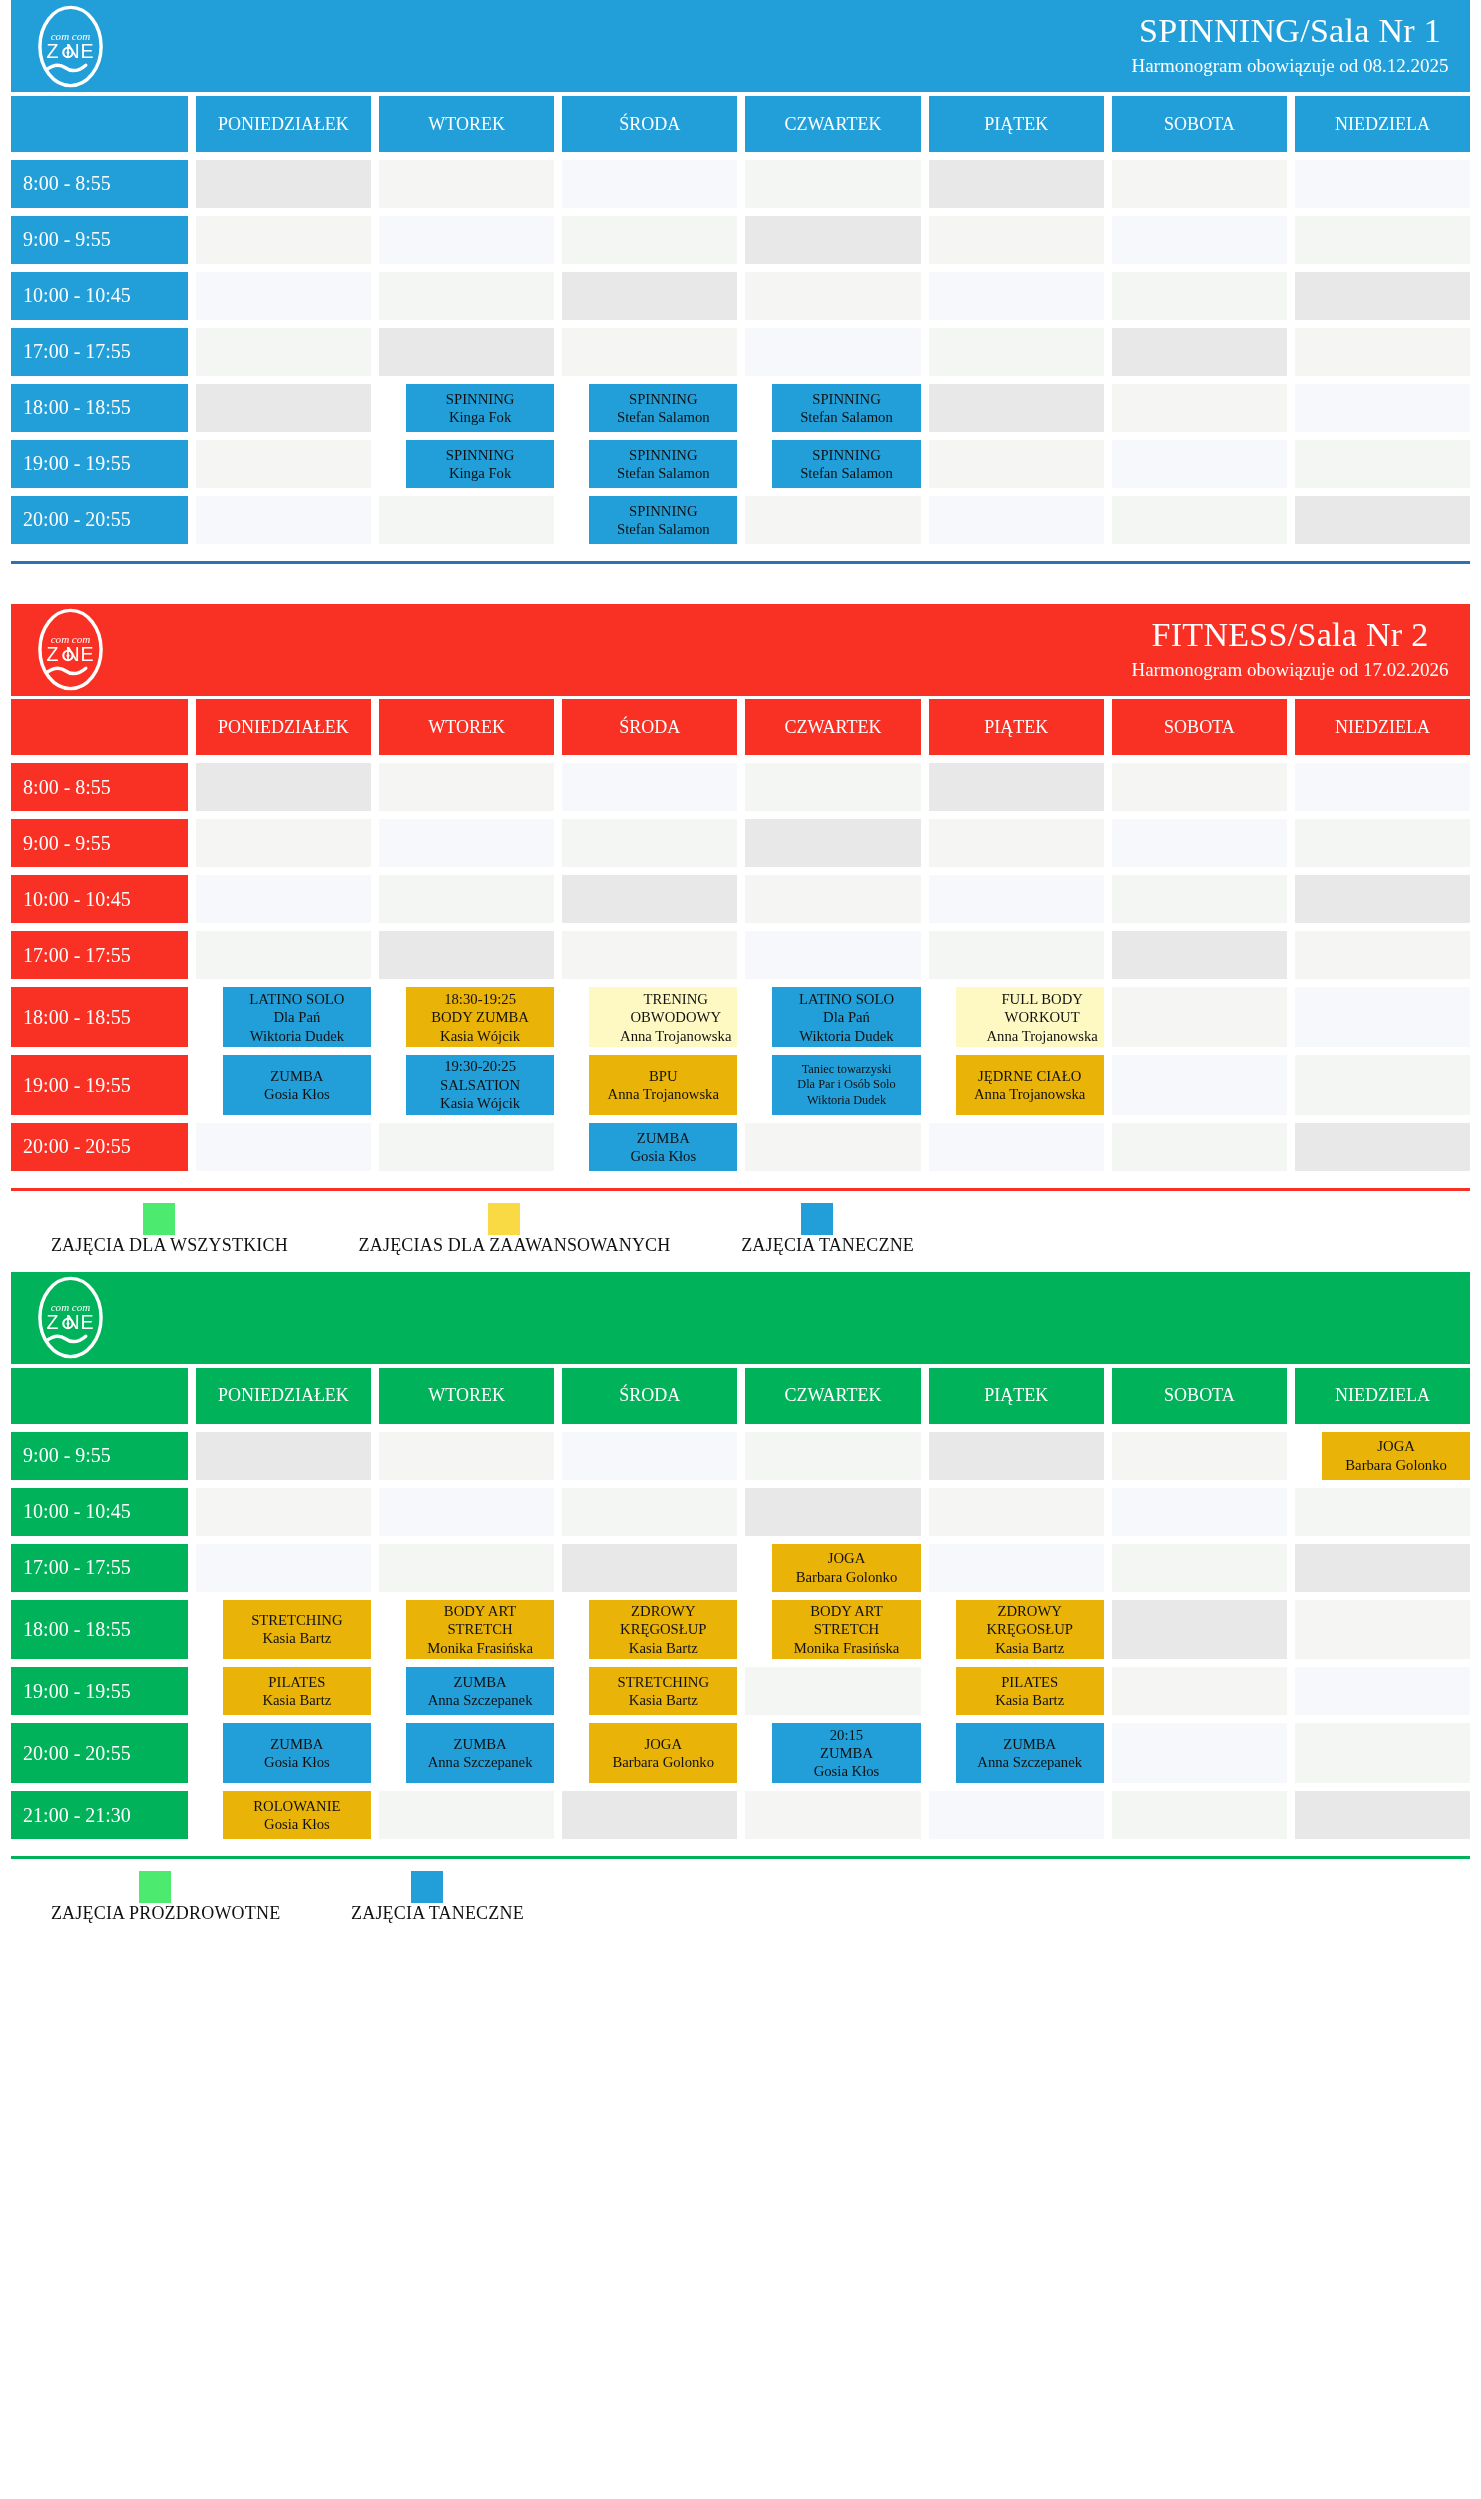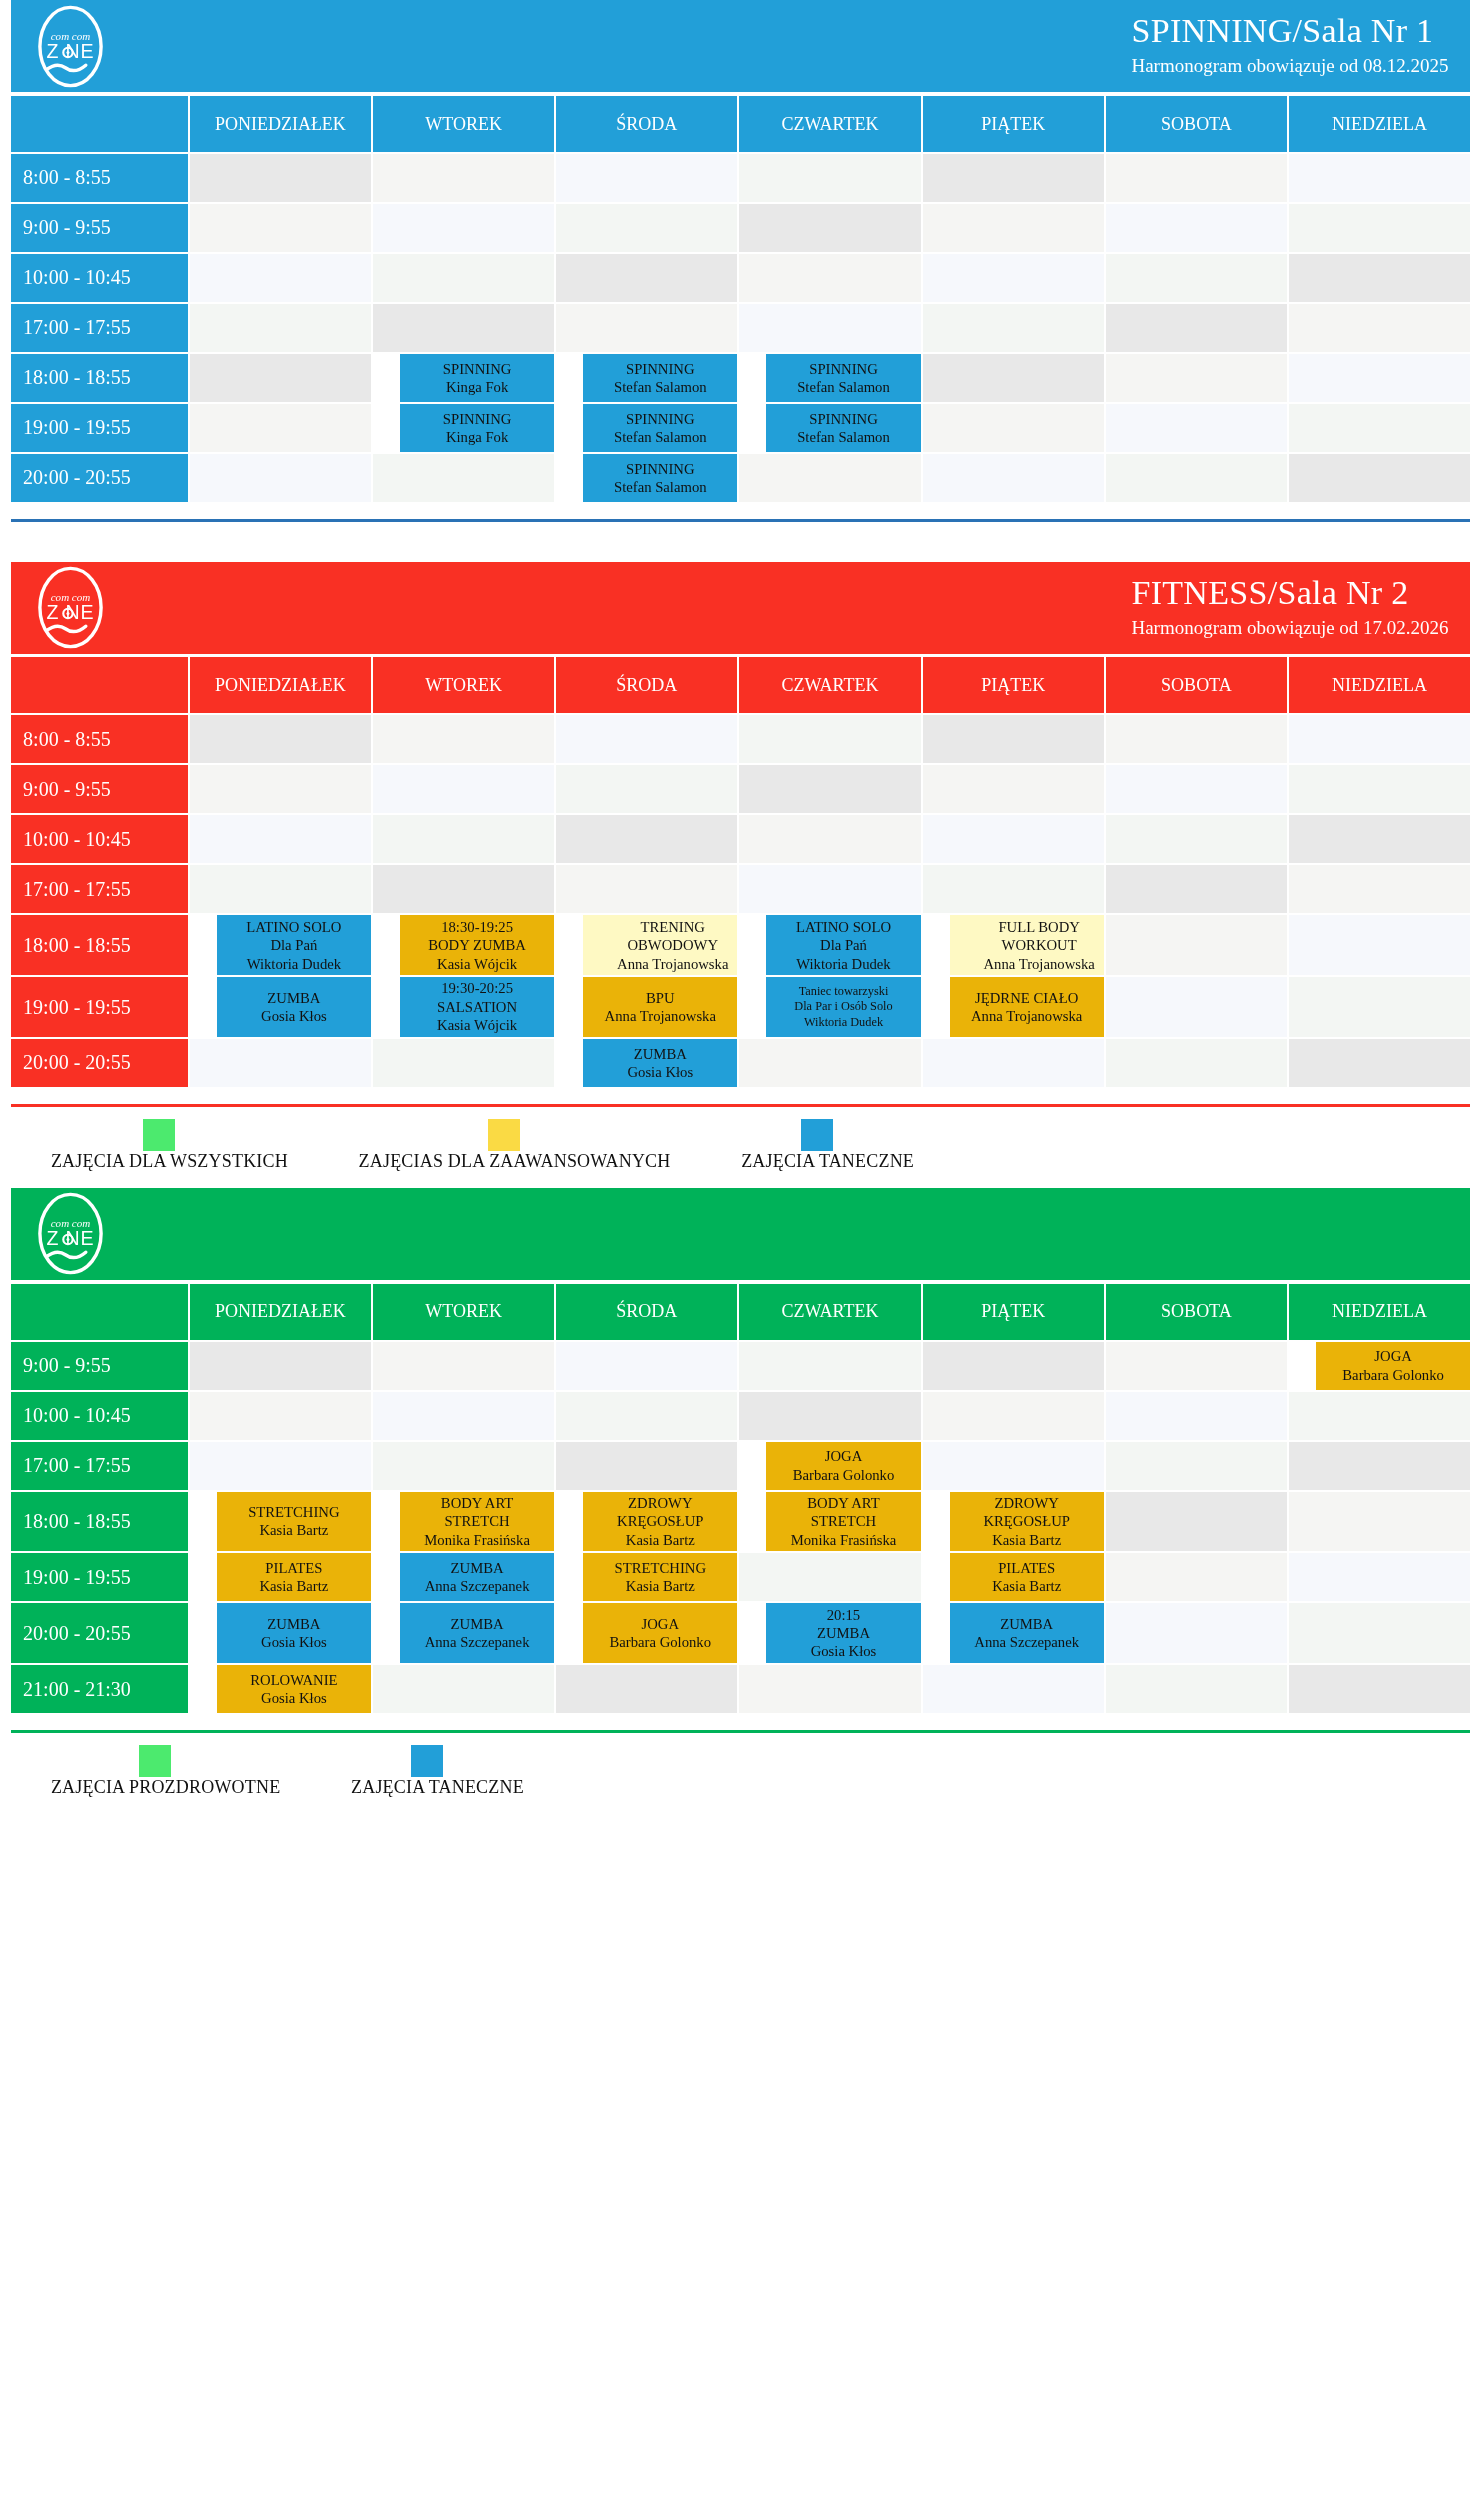--- a/index.html
+++ b/index.html
@@ -21,40 +21,40 @@
     padding: 0 21.6px 0 17px;
     color: #ffffff;
   }
   .sched-header.blue  { background: #229fd8; }
   .sched-header.red   { background: #f93024; }
   .sched-header.green { background: #00b259; }
 
   .logo { width: 85px; height: 85px; flex: 0 0 85px; position: relative; }
   .logo svg { width: 100%; height: 100%; display: block; }
 
-  .header-titles { text-align: left; }
+  .header-titles { text-align: center; }
   .sched-title {
     font-size: 34px;
     line-height: 1.08;
     font-weight: normal;
     letter-spacing: 0.3px;
     white-space: nowrap;
   }
   .sched-subtitle {
     font-size: 19px;
     line-height: 1.3;
     margin-top: 4.6px;
     white-space: nowrap;
   }
 
   
   .grid {
     display: grid;
     grid-template-columns: 177px repeat(7, 1fr);
-    gap: 2px;
+    gap: 8px;
     margin-top: 3.9px;
   }
 
   .cell {
     min-height: 48px;
     display: flex;
     flex-direction: column;
     align-items: center;
     justify-content: center;
     text-align: center;

